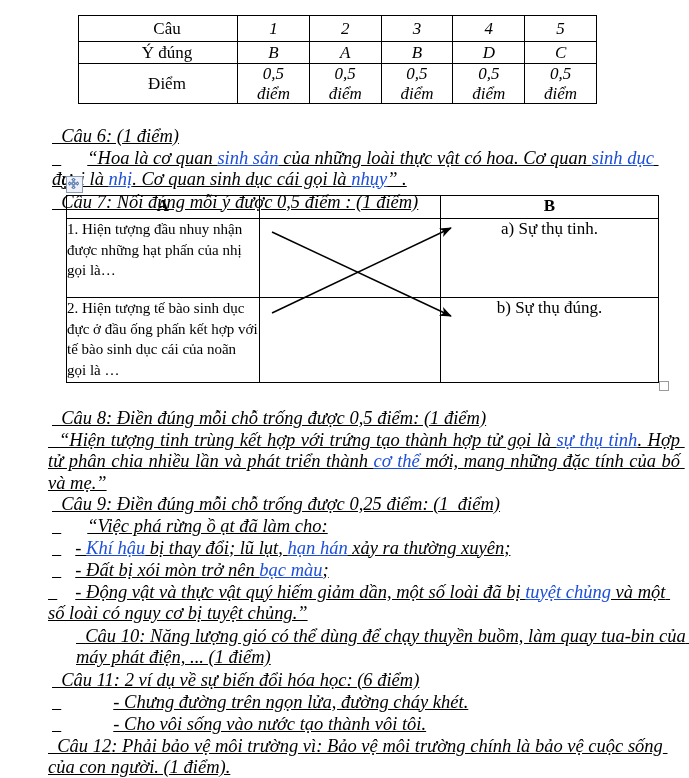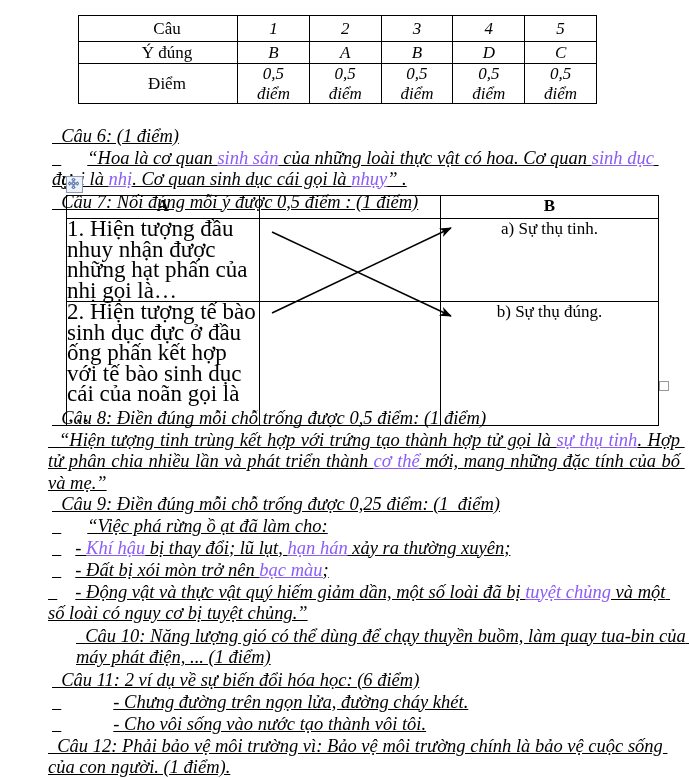--- a/index.html
+++ b/index.html
@@ -58,21 +58,21 @@
     position: absolute;
     font-style: italic;
     font-size: 18.5px;
     line-height: 21.5px;
     white-space: pre-wrap;
     left: 52px;
     width: 620px;
     text-decoration: underline;
   }
   .red-u {
-    color: #8b5cf6;
+    color: #1d4ed8;
     text-decoration: underline;
   }
   .hdr-u {
     text-decoration: underline;
   }
   .ind { display: inline-block; width: 26px; }
 
   
   .match-wrap {
     position: absolute;
@@ -95,21 +95,21 @@
     text-align: center;
     font-weight: bold;
     font-size: 17px;
     height: 22px;
     vertical-align: middle;
   }
   td.col-a { width: 192px; }
   td.col-mid { width: 180px; }
   td.col-b { width: 217px; }
   td.cell-a {
-    font-size: 23px;
+    font-size: 15px;
     line-height: 20.5px;
     padding: 2px 3px 2px 5px;
   }
   td.cell-b {
     font-size: 17px;
     text-align: center;
     vertical-align: middle;
     padding: 2px 4px;
   }
   tr.mrow1 td { height: 78px; }

